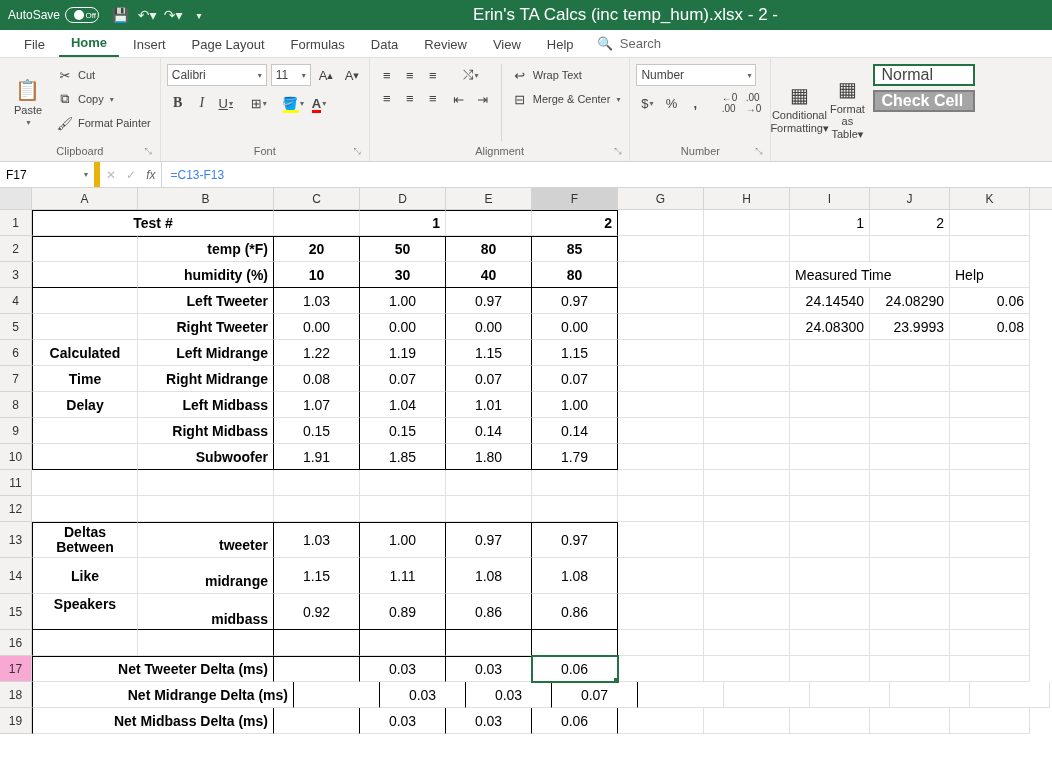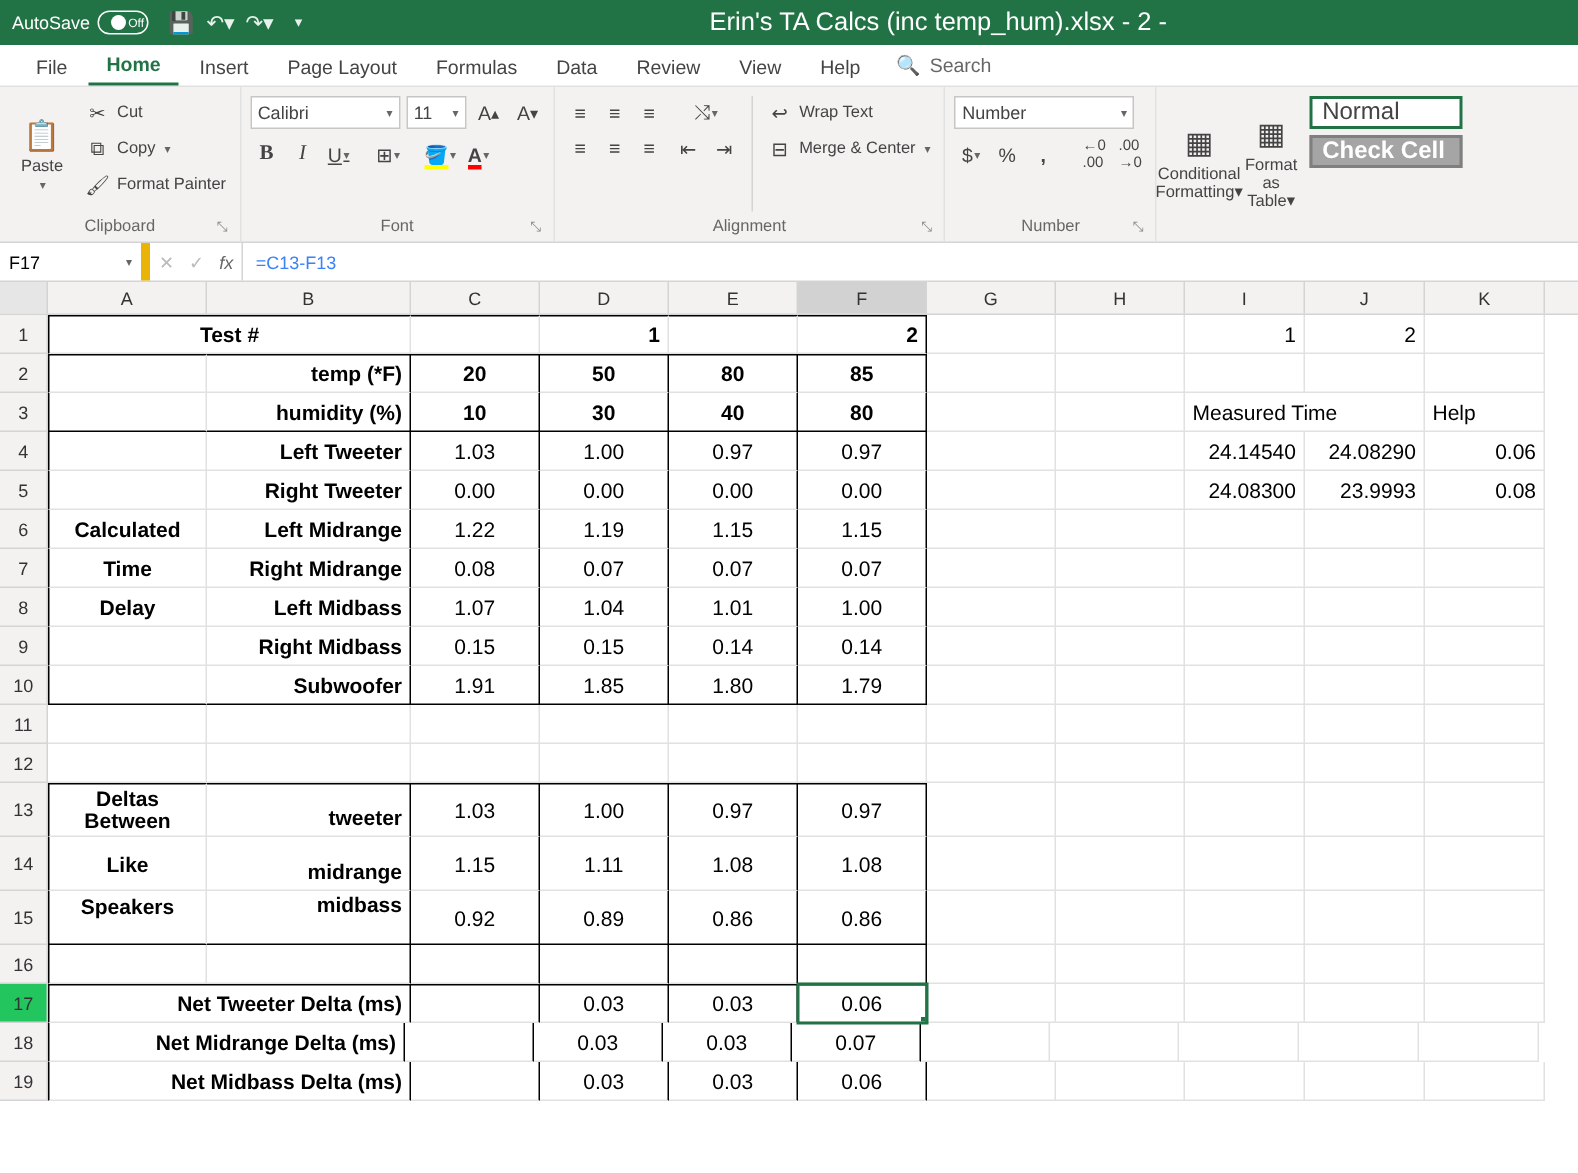--- a/index.html
+++ b/index.html
@@ -56,21 +56,21 @@
 .formula { flex: 1; display: flex; align-items: center; padding: 0 8px; color: #3b82f6; }
 
 
 .grid { position: relative; background: #fff; }
 .col-headers { display: flex; height: 22px; background: #f3f2f1; border-bottom: 1px solid #d4d4d4; }
 .corner { width: 32px; border-right: 1px solid #d4d4d4; background: #e6e6e6; }
 .ch { border-right: 1px solid #d4d4d4; display: flex; align-items: center; justify-content: center; font-size: 12px; color: #333; }
 .ch.sel { background: #d2d2d2; }
 .row { display: flex; }
 .rh { width: 32px; background: #f3f2f1; border-right: 1px solid #d4d4d4; border-bottom: 1px solid #d4d4d4; display: flex; align-items: center; justify-content: center; font-size: 12px; color: #333; }
-.rh.sel { background: #22c55e; }
+.rh.sel { background: #f9a8d4; }
 .cell { border-right: 1px solid #e1e1e1; border-bottom: 1px solid #e1e1e1; display: flex; align-items: center; padding: 0 5px; font-size: 14px; overflow: hidden; white-space: nowrap; background: #fff; }
 .cell.center { justify-content: center; }
 .cell.right { justify-content: flex-end; }
 .cell.bold { font-weight: 600; }
 .cell.bl { border-left: 1.5px solid #000; }
 .cell.br { border-right: 1.5px solid #000; }
 .cell.bt { border-top: 1.5px solid #000; }
 .cell.bb { border-bottom: 1.5px solid #000; }
 .selected-cell { outline: 2px solid #217346; outline-offset: -1px; position: relative; }
 .fill-handle { position: absolute; width: 6px; height: 6px; background: #217346; right: -3px; bottom: -3px; }
@@ -508,21 +508,21 @@
     <div class="cell wG h14"></div>
     <div class="cell wH h14"></div>
     <div class="cell wI h14"></div>
     <div class="cell wJ h14"></div>
     <div class="cell wK h14"></div>
   </div>
 
   <div class="row h15">
     <div class="rh h15">15</div>
     <div class="cell wA h15 bl center bold bb" style="align-items:flex-start;padding-top:2px">Speakers</div>
-    <div class="cell wB h15 right bold br bb" style="align-items:flex-end;padding-bottom:18px">midbass</div>
+    <div class="cell wB h15 right bold br bb" style="align-items:flex-end;padding-bottom:2px">midbass</div>
     <div class="cell wC h15 center br bb">0.92</div>
     <div class="cell wD h15 center br bb">0.89</div>
     <div class="cell wE h15 center br bb">0.86</div>
     <div class="cell wF h15 center br bb">0.86</div>
     <div class="cell wG h15"></div>
     <div class="cell wH h15"></div>
     <div class="cell wI h15"></div>
     <div class="cell wJ h15"></div>
     <div class="cell wK h15"></div>
   </div>
@@ -551,21 +551,21 @@
     <div class="cell wF hx center br bt selected-cell">0.06<span class="fill-handle"></span></div>
     <div class="cell wG hx"></div>
     <div class="cell wH hx"></div>
     <div class="cell wI hx"></div>
     <div class="cell wJ hx"></div>
     <div class="cell wK hx"></div>
   </div>
 
   <div class="row hx">
     <div class="rh hx">18</div>
-    <div class="cell hx bl right bold br" style="width:238px">Net Midrange Delta (ms)</div>
+    <div class="cell hx bl right bold br" style="width:262px">Net Midrange Delta (ms)</div>
     <div class="cell wC hx center br"></div>
     <div class="cell wD hx center br">0.03</div>
     <div class="cell wE hx center br">0.03</div>
     <div class="cell wF hx center br">0.07</div>
     <div class="cell wG hx"></div>
     <div class="cell wH hx"></div>
     <div class="cell wI hx"></div>
     <div class="cell wJ hx"></div>
     <div class="cell wK hx"></div>
   </div>

